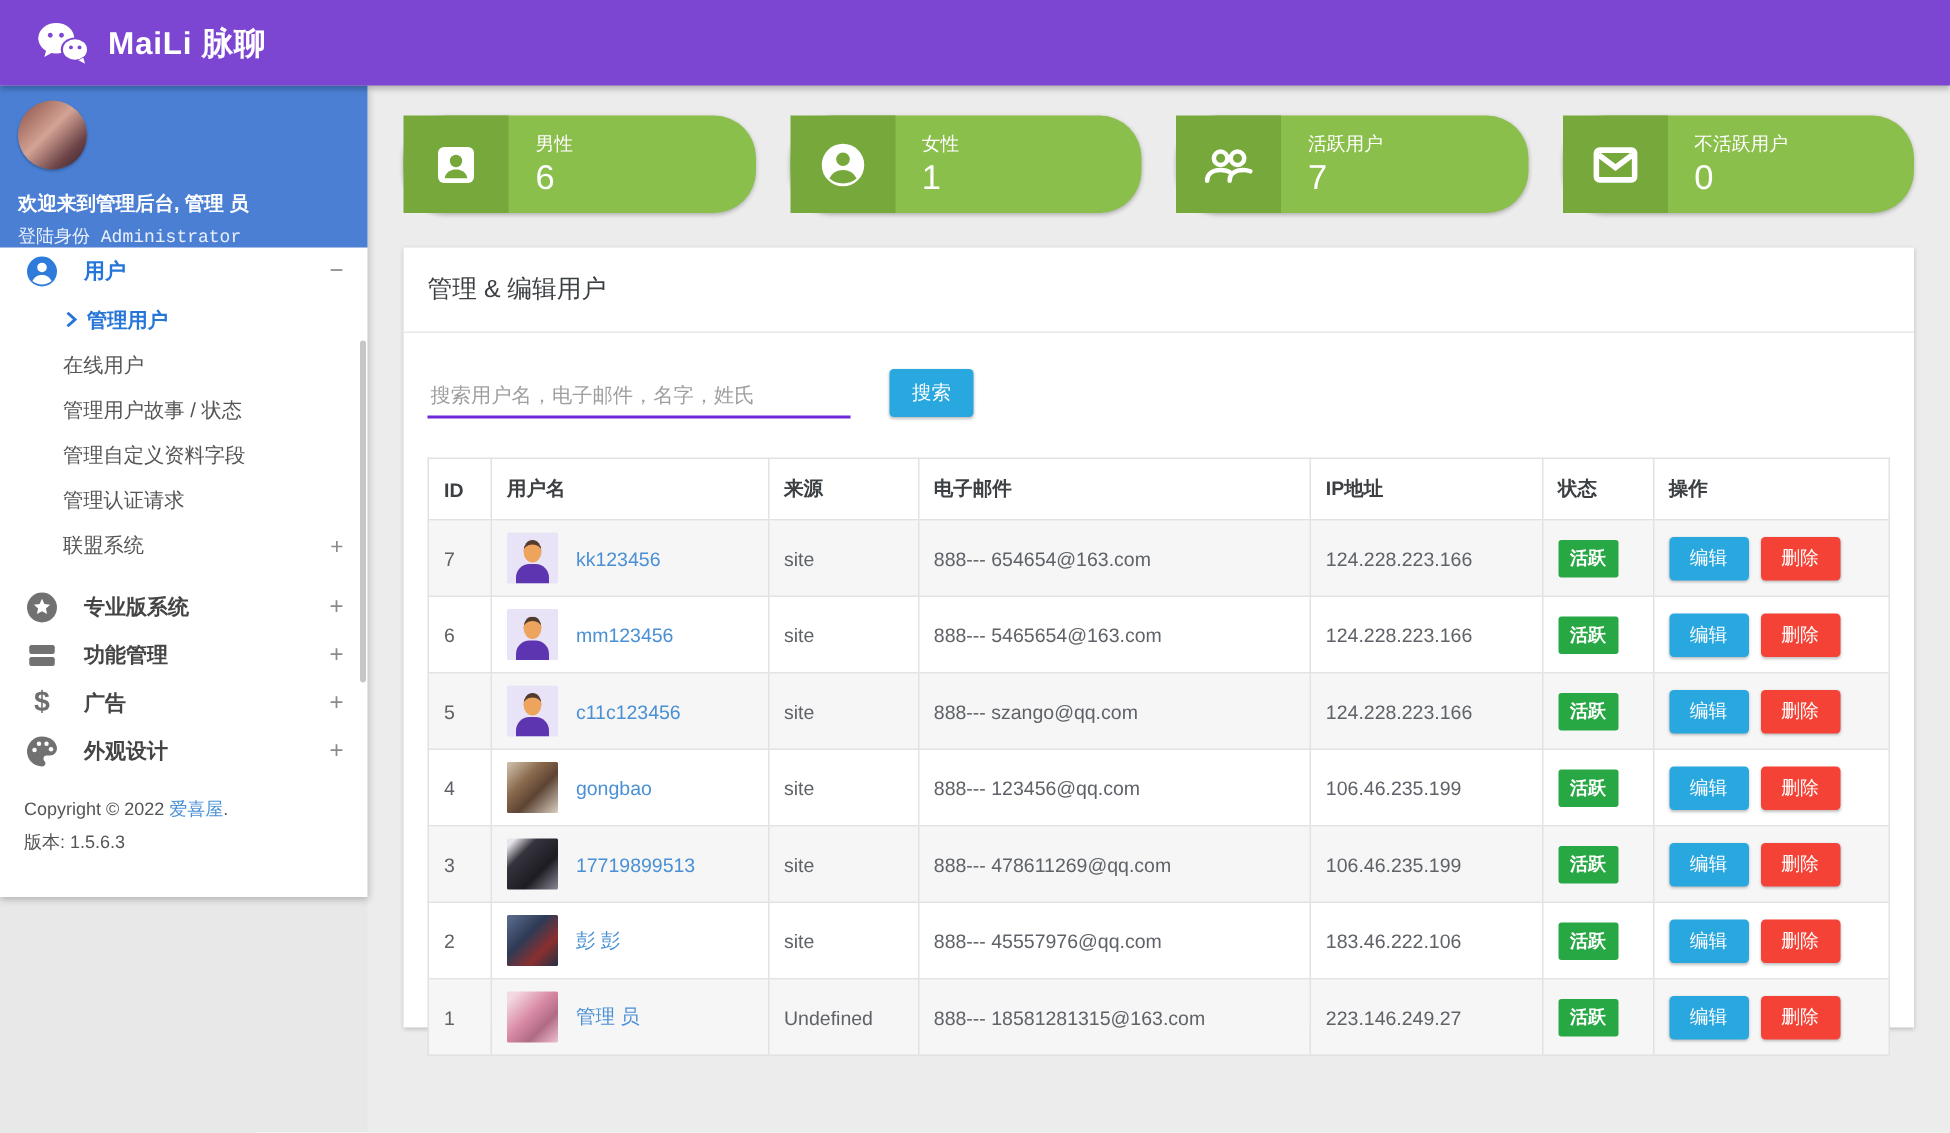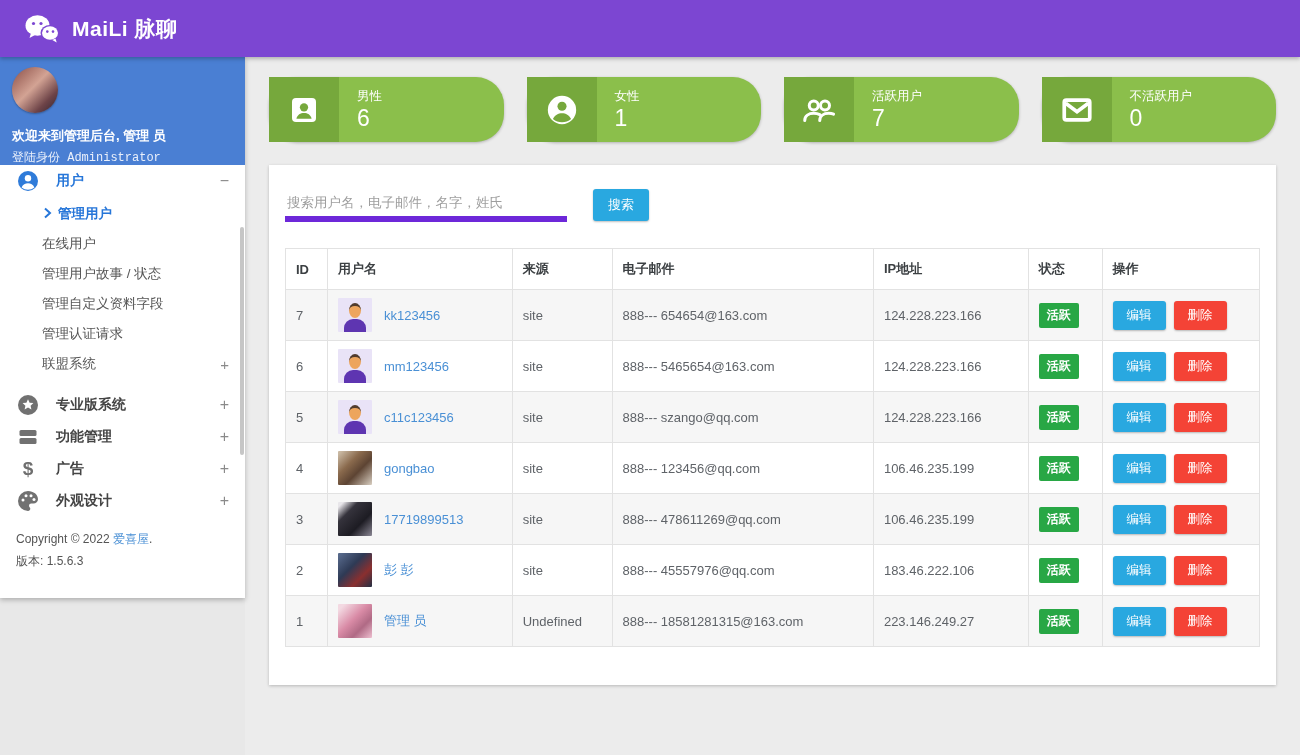--- a/index.html
+++ b/index.html
@@ -46,21 +46,21 @@
   .cards { display:grid; grid-template-columns:repeat(4,1fr); gap:23px; }
   .stat-card { height:65px; background:#8bbf4b; display:flex; box-shadow:0 1px 3px rgba(0,0,0,.25);border-radius:28px; }
   .stat-icon { width:70px; background:#76a83c; display:flex; align-items:center; justify-content:center; flex:none; }
   .stat-text { padding:11px 0 0 18px; color:#fff; }
   .stat-label { font-size:12.5px; }
   .stat-value { font-size:23px; line-height:1.2; }
 
   .panel { background:#fff; margin-top:23px; box-shadow:0 1px 3px rgba(0,0,0,.22); height:520px; }
   .panel-title { font-size:16.5px; color:#3c4043; padding:17px 16px; border-bottom:1px solid #e8e8e8; }
   .search-row { display:flex; align-items:flex-end; padding:24px 16px 6px; }
-  .search-input { width:282px; border:none; border-bottom:6px solid #6d28d9; font-size:13.5px; padding:6px 2px;
+  .search-input { width:282px; border:none; border-bottom:2px solid #6d28d9; font-size:13.5px; padding:6px 2px;
                   outline:none; color:#444; background:transparent; }
   .search-input::placeholder { color:#9e9e9e; }
   .btn { border:none; color:#fff; font-size:13px; padding:7px 15px; border-radius:3px; cursor:pointer;
          box-shadow:0 1px 2px rgba(0,0,0,.25); font-family:inherit; }
   .btn-search { background:#29a8e0; margin-left:26px; margin-bottom:1px; }
   .btn-edit { background:#29a8e0; padding:6px 14px; font-size:12.5px; }
   .btn-del { background:#f44336; padding:6px 14px; font-size:12.5px; margin-left:8px; }
 
   table.users { border-collapse:collapse; width:calc(100% - 32px); margin:20px 16px 0; font-size:13px; }
   .users th, .users td { border:1px solid #e2e2e2; padding:8px 10px; text-align:left; vertical-align:middle; }
@@ -260,20 +260,21 @@
         </svg>
       </div>
       <div class="stat-text">
         <div class="stat-label">不活跃用户</div>
         <div class="stat-value">0</div>
       </div>
     </div>
   </div>
 
   <section class="panel">
+    <div class="panel-title">管理 &amp; 编辑用户</div>
 
     <div class="search-row">
       <input class="search-input" type="text" placeholder="搜索用户名，电子邮件，名字，姓氏" style="">
       <button class="btn btn-search">搜索</button>
     </div>
 
     <table class="users">
       <thead>
         <tr>
           <th class="col-id">ID</th>

